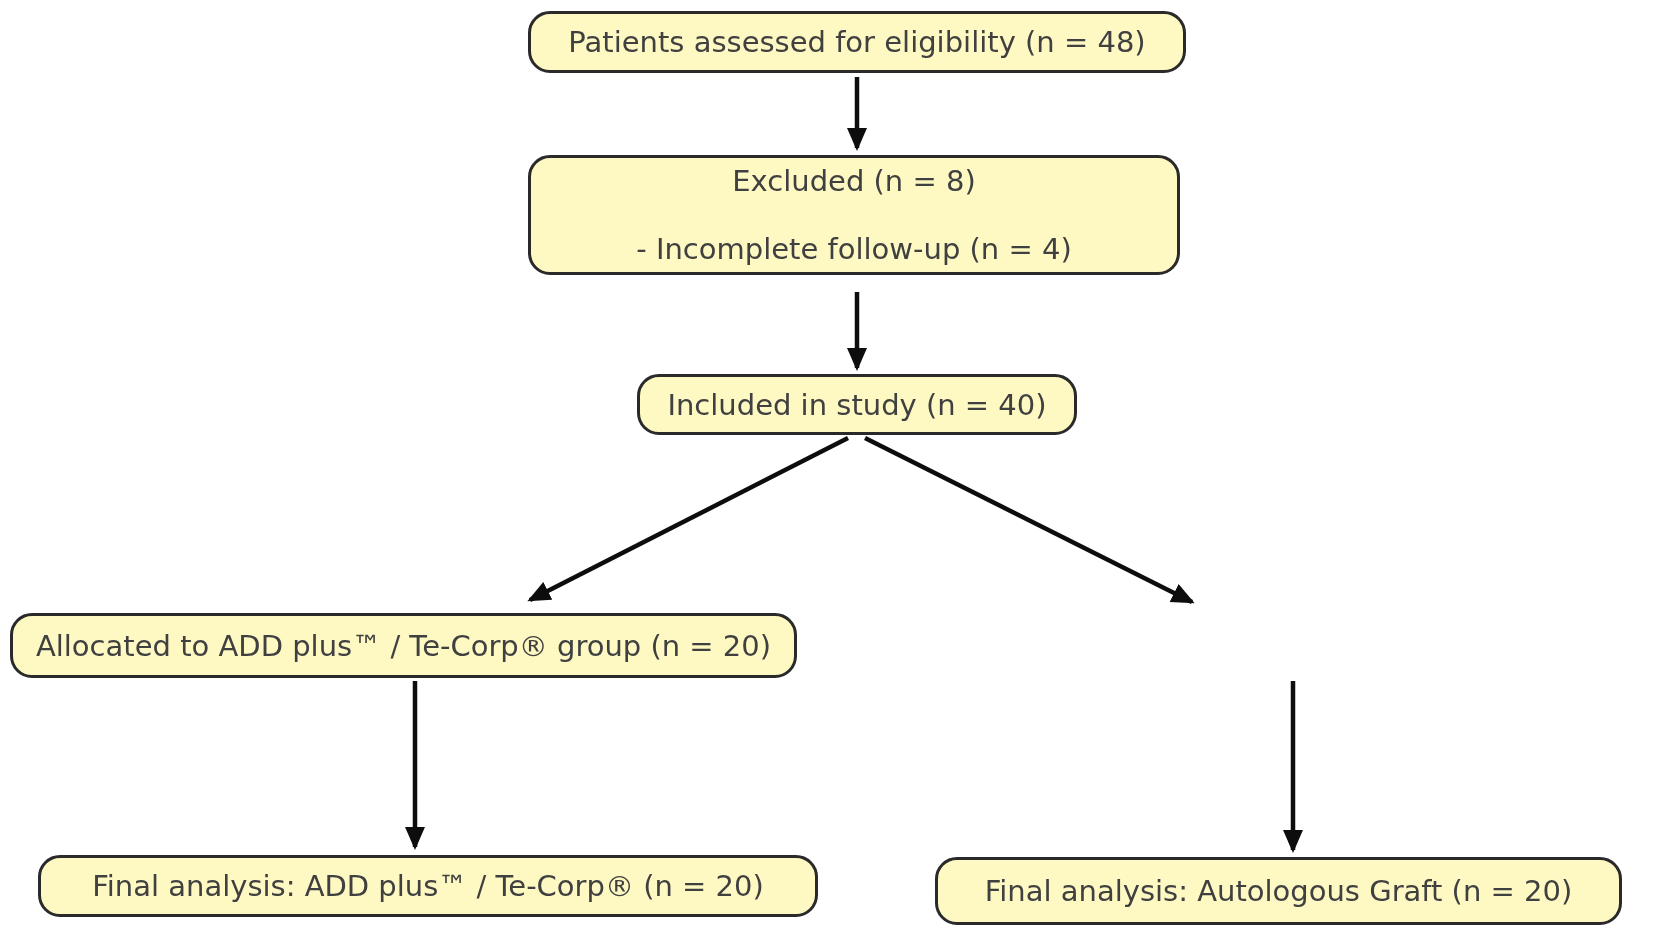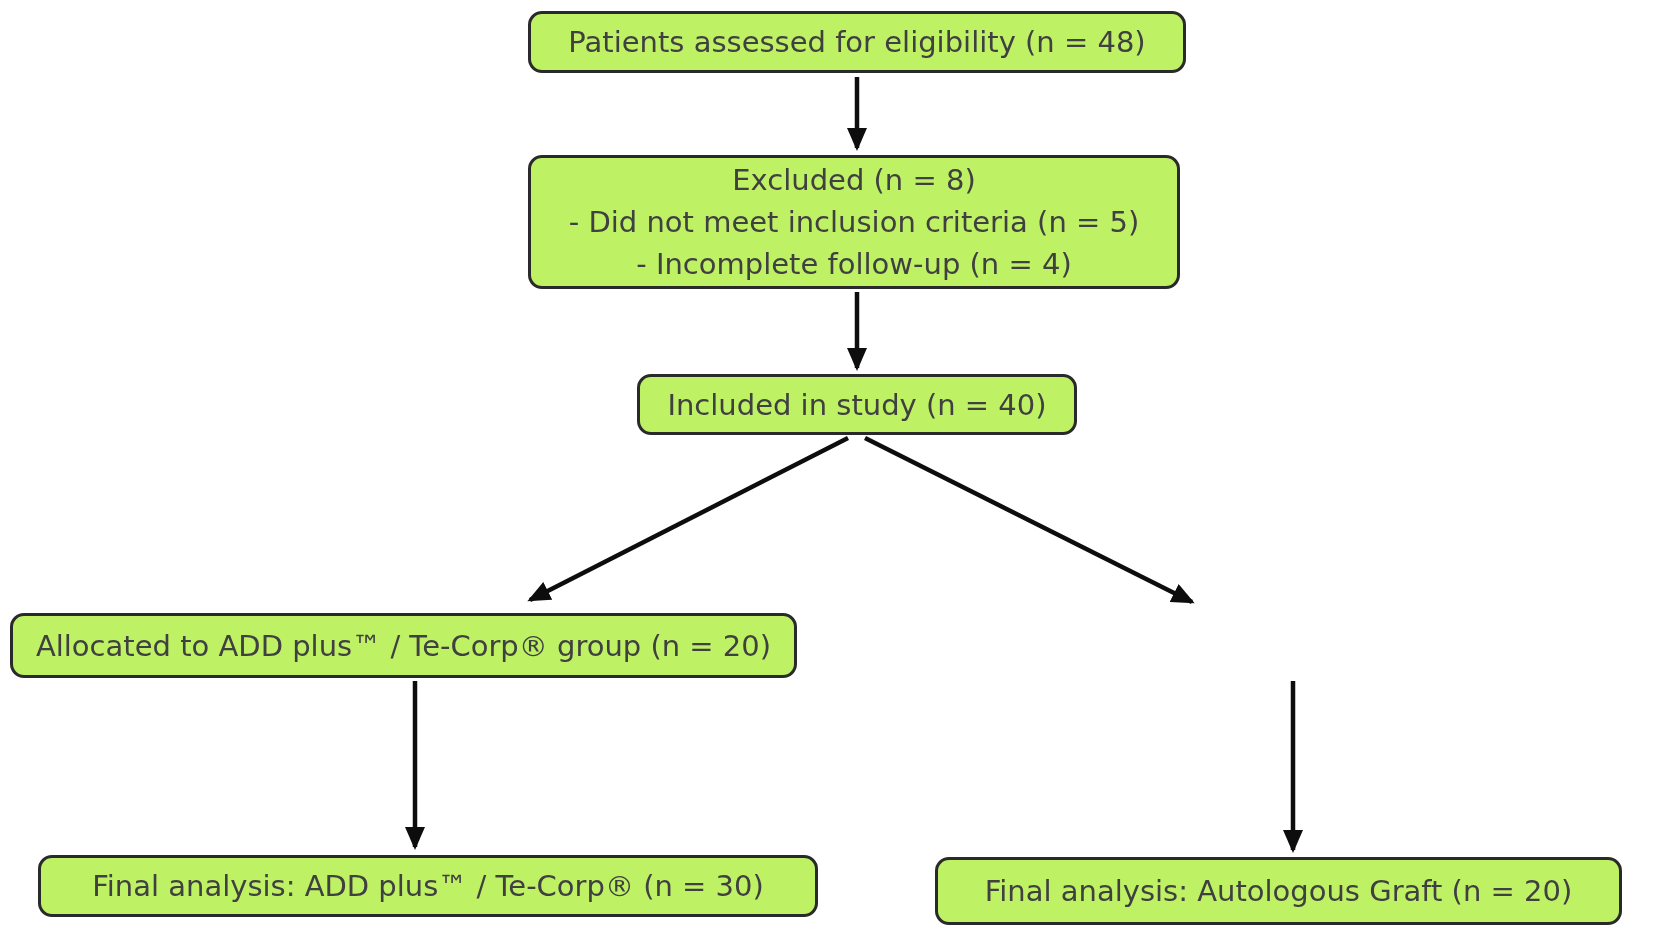--- a/index.html
+++ b/index.html
@@ -19,36 +19,36 @@
     position: absolute;
     left: 0;
     top: 0;
     width: 1668px;
     height: 927px;
     pointer-events: none;
   }
   .node {
     position: absolute;
     box-sizing: border-box;
-    background: #bef264;
+    background: #fef9c3;
     border: 3px solid #2a2a2a;
-    border-radius: 14px;
+    border-radius: 22px;
     color: #404040;
     font-size: 29px;
     line-height: 42px;
     display: flex;
     flex-direction: column;
     align-items: center;
     justify-content: center;
     text-align: center;
     white-space: nowrap;
   }
   .node span { display: block; }
   #node-eligibility { left: 528px; top: 11px;  width: 658px; height: 62px; }
-  #node-excluded    { left: 528px; top: 155px; width: 652px; height: 134px; }
+  #node-excluded    { left: 528px; top: 155px; width: 652px; height: 120px; gap: 26px; }
   #node-included    { left: 637px; top: 374px; width: 440px; height: 61px; }
   #node-alloc-left  { left: 10px;  top: 613px; width: 787px; height: 65px; justify-content: center; }
   #node-alloc-right { left: 902px; top: 614px; width: 758px; height: 64px; }
   #node-final-left  { left: 38px;  top: 855px; width: 780px; height: 62px; }
   #node-final-right { left: 935px; top: 857px; width: 687px; height: 68px; }
 </style>
 </head>
 <body>
 
 <div class="canvas">
@@ -66,34 +66,33 @@
     <line x1="415" y1="681" x2="415" y2="847" stroke="#0d0d0d" stroke-width="4.5" marker-end="url(#ah)"></line>
     <line x1="1293" y1="681" x2="1293" y2="850" stroke="#0d0d0d" stroke-width="4.5" marker-end="url(#ah)"></line>
   </svg>
 
   <div class="node" id="node-eligibility">
     <span>Patients assessed for eligibility (n = 48)</span>
   </div>
 
   <div class="node" id="node-excluded">
     <span>Excluded (n = 8)</span>
-    <span>- Did not meet inclusion criteria (n = 5)</span>
     <span>- Incomplete follow-up (n = 4)</span>
   </div>
 
   <div class="node" id="node-included">
     <span>Included in study (n = 40)</span>
   </div>
 
   <div class="node" id="node-alloc-left">
     <span>Allocated to ADD plus™ / Te-Corp® group (n = 20)</span>
   </div>
 
 
   <div class="node" id="node-final-left">
-    <span>Final analysis: ADD plus™ / Te-Corp® (n = 30)</span>
+    <span>Final analysis: ADD plus™ / Te-Corp® (n = 20)</span>
   </div>
 
   <div class="node" id="node-final-right">
     <span>Final analysis: Autologous Graft (n = 20)</span>
   </div>
 
 </div>
 
 </body></html>

